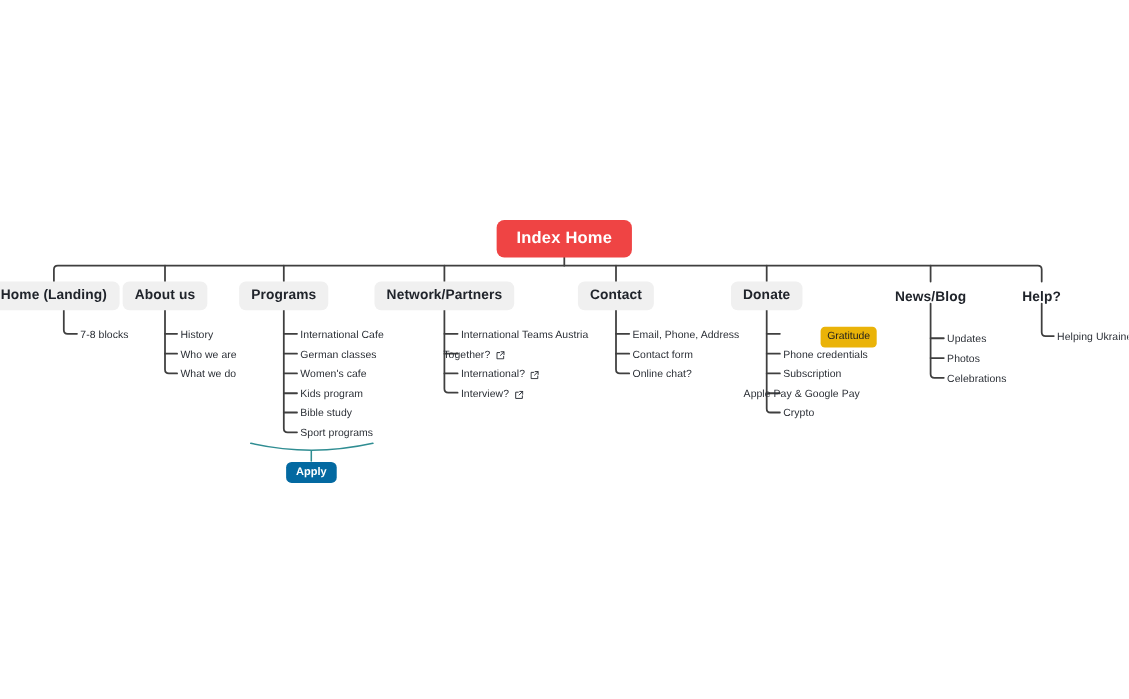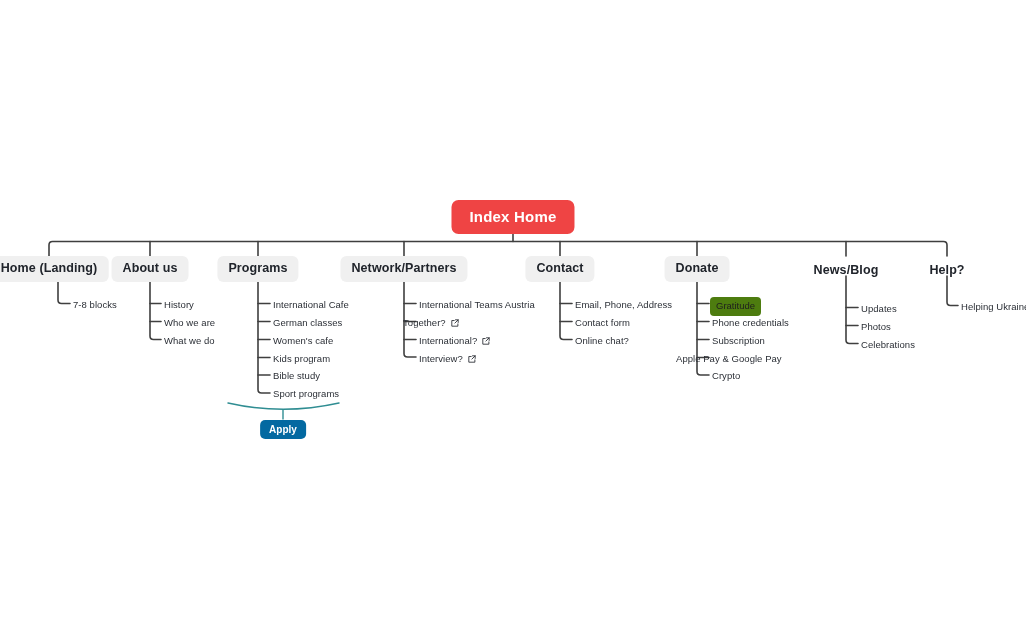--- a/index.html
+++ b/index.html
@@ -82,22 +82,23 @@
   
   .badge {
     position: absolute;
     white-space: nowrap;
     font-size: 9.5px;
     line-height: 1;
     border-radius: 4px;
     padding: 4px 6px 5px 6px;
   }
   .badge-red {
-    background: #4d7c0f;
+    background: #eab308;
     color: #1e1e1e;
+    margin-left: 36px;
   }
   .badge-teal {
     background: #0369a1;
     color: #ffffff;
     font-size: 10px;
     font-weight: bold;
     border-radius: 5px;
     padding: 5px 9px 4px 9px;
     transform: translateX(-50%);
   }

